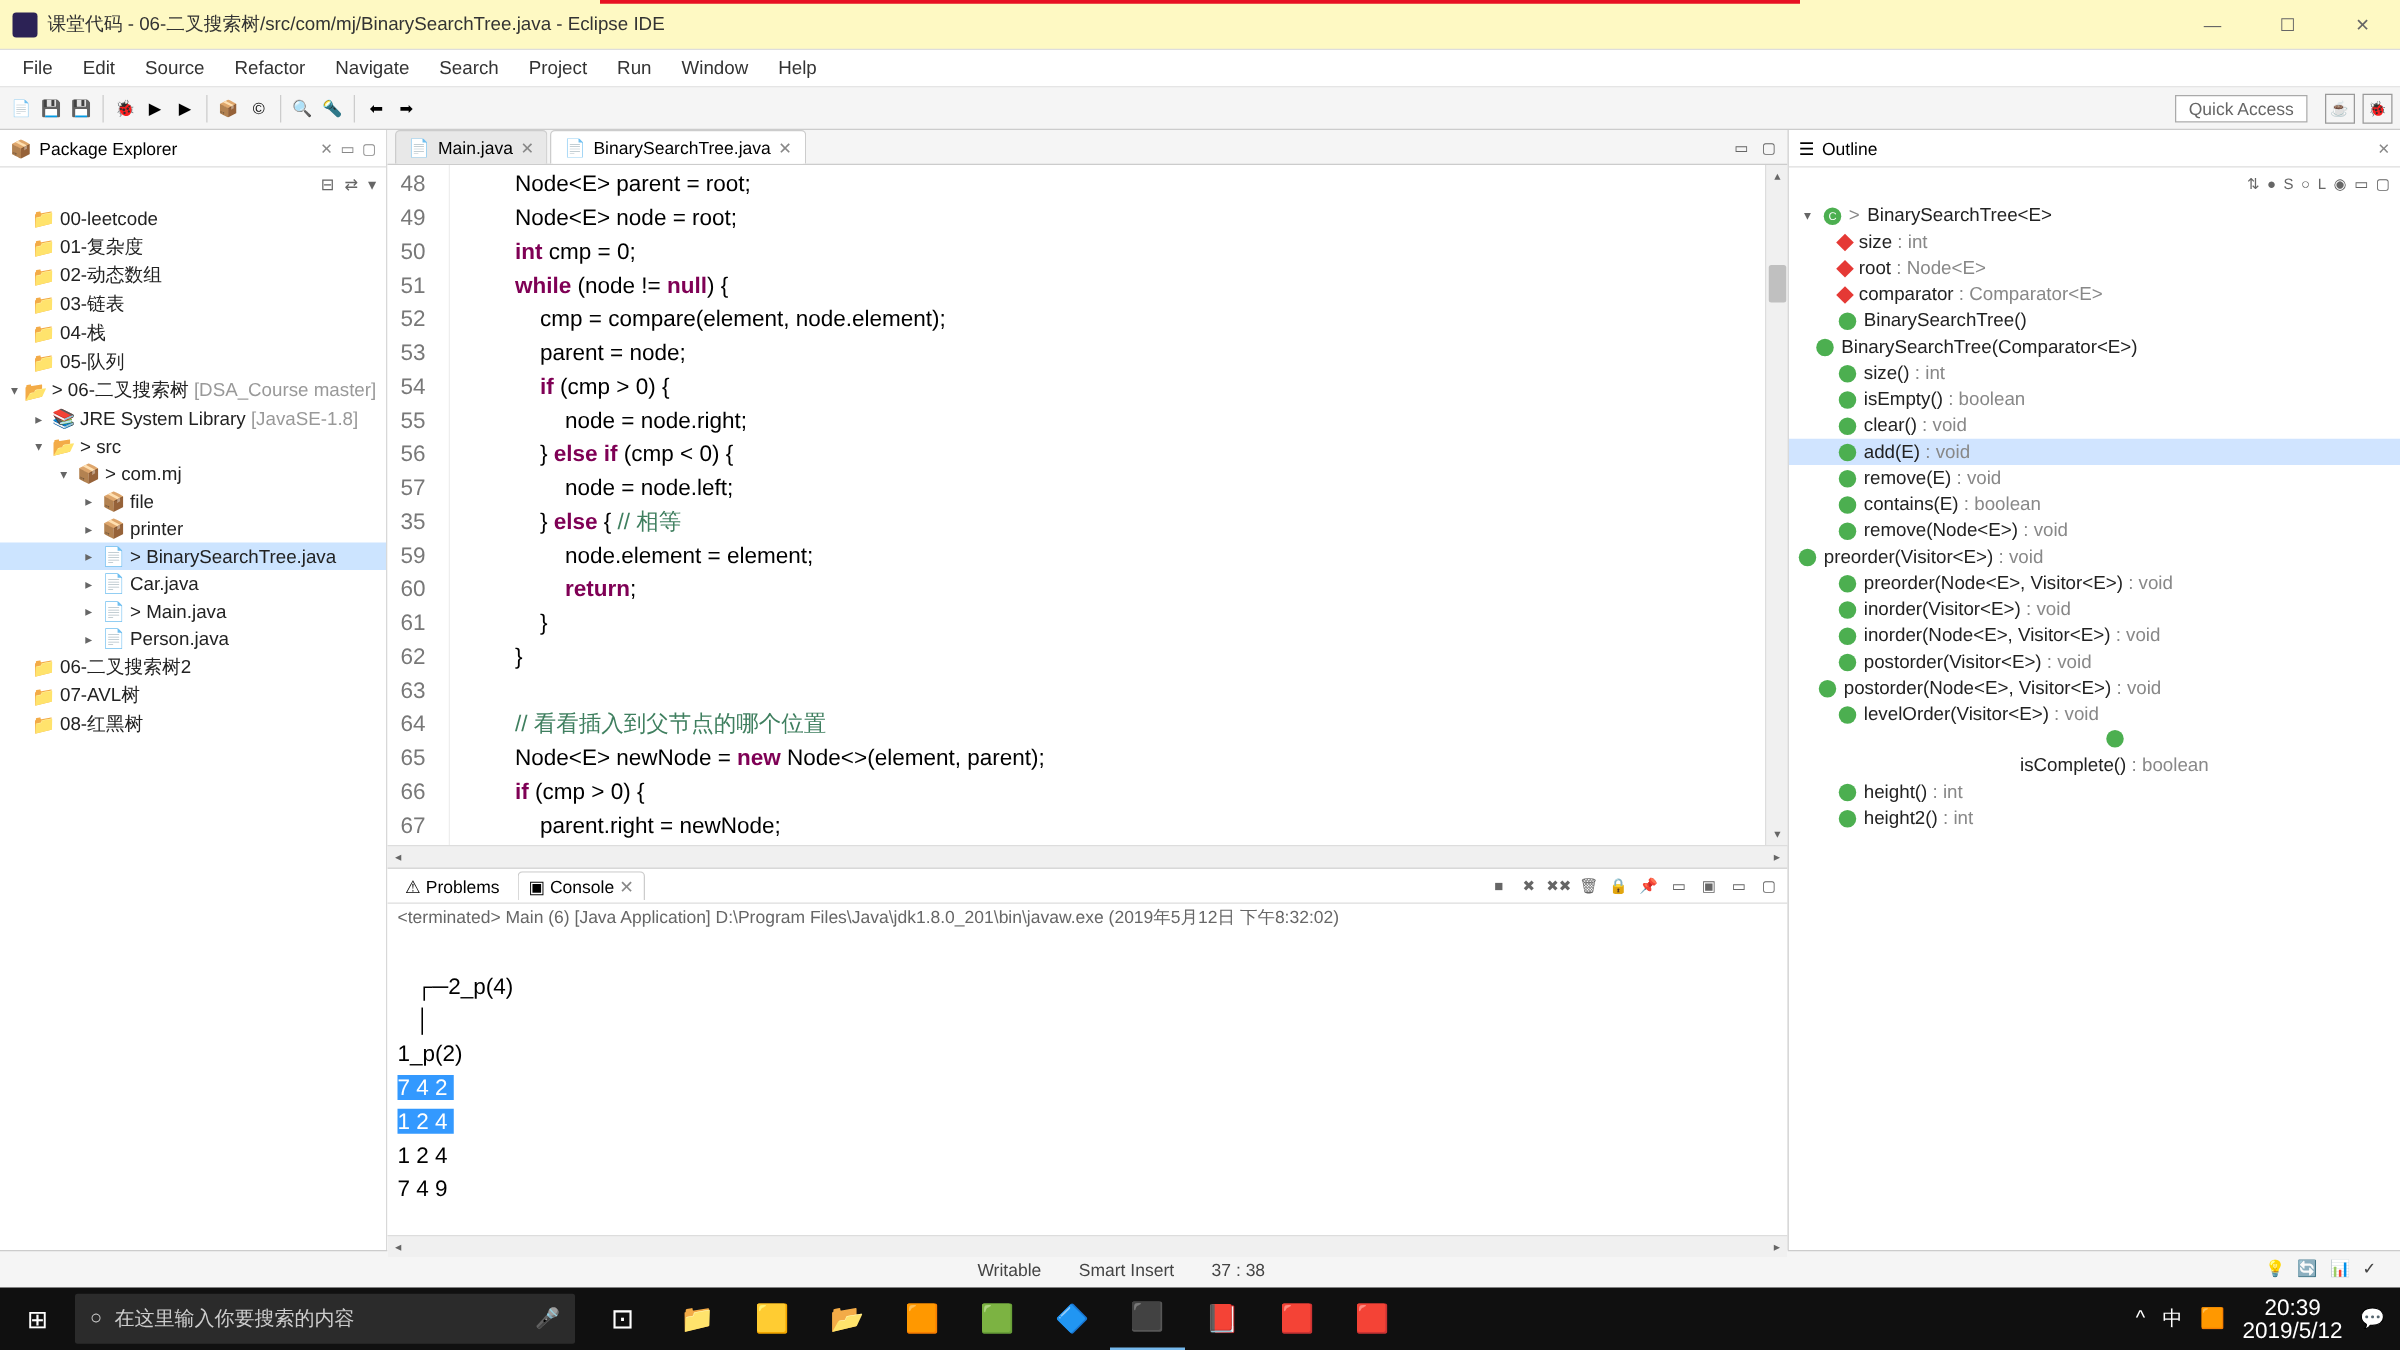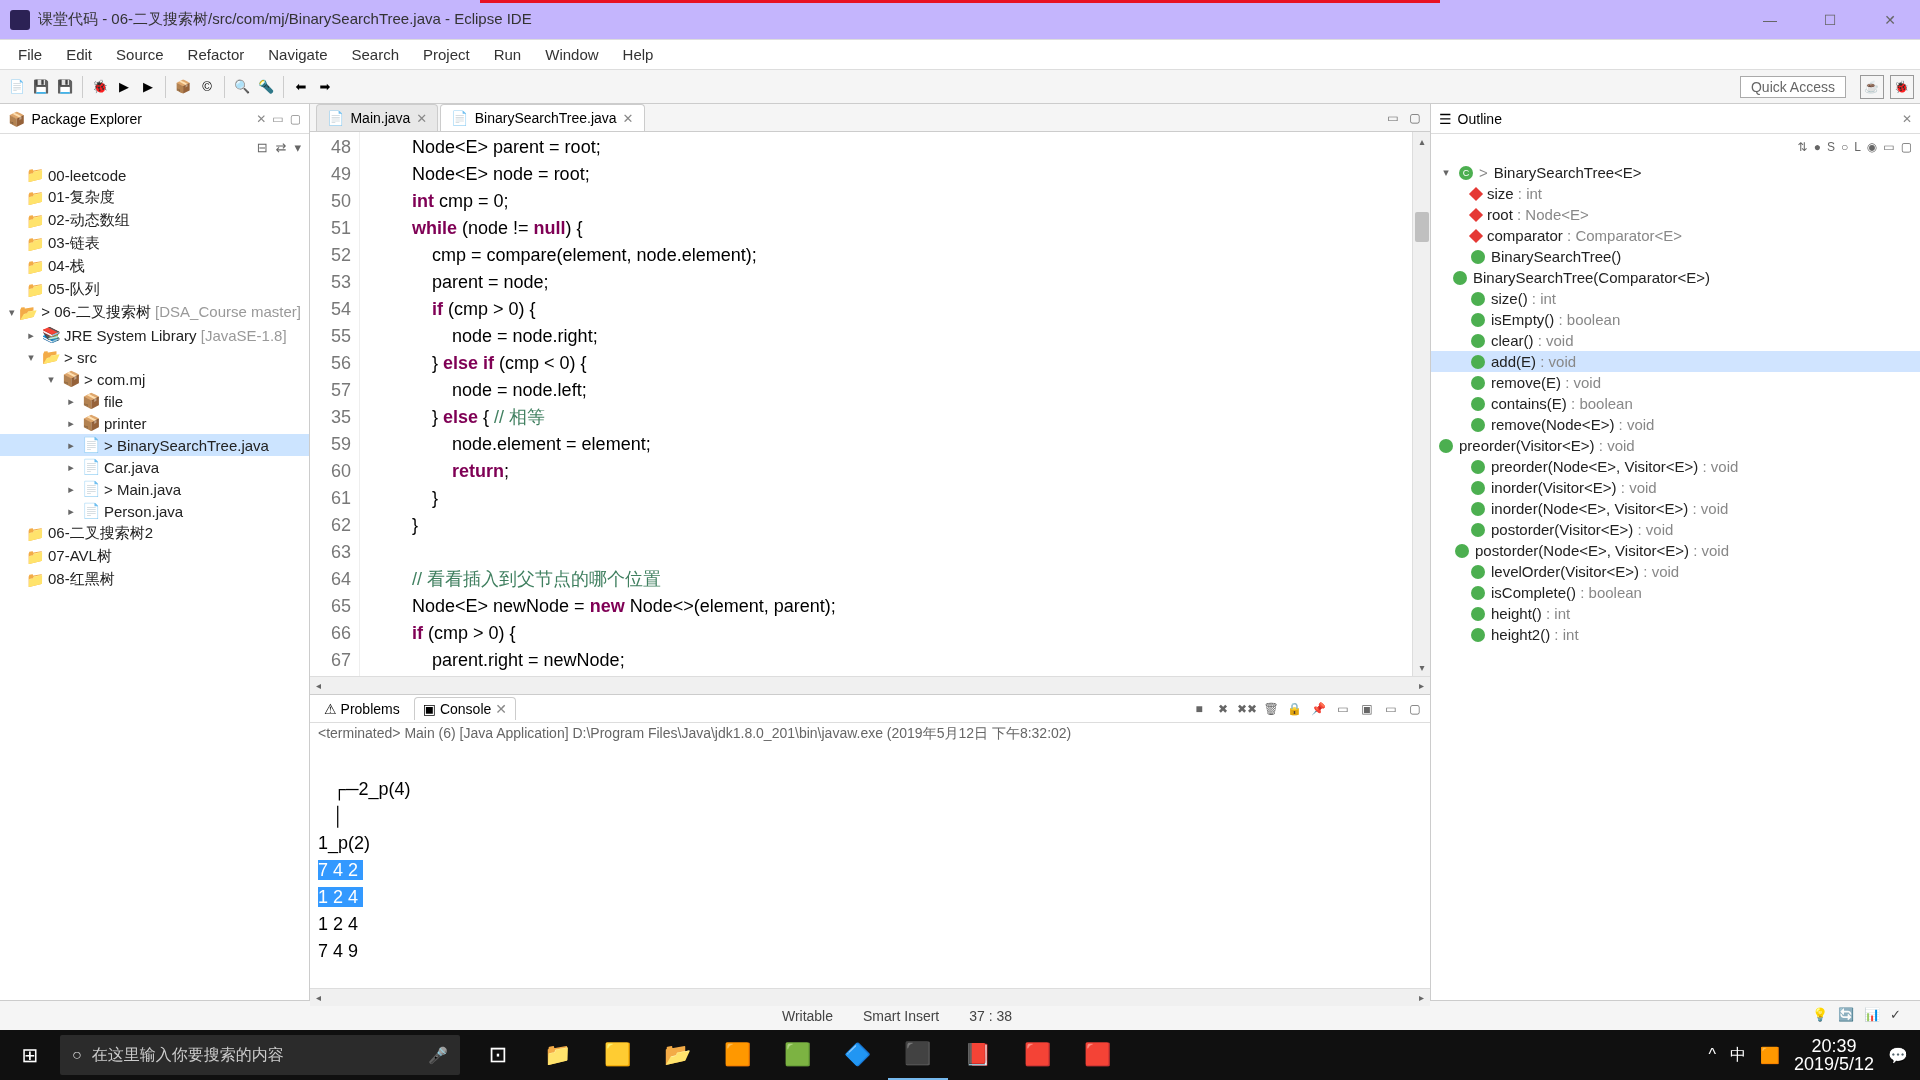--- a/index.html
+++ b/index.html
@@ -1,19 +1,19 @@
 <!DOCTYPE html>
 <html><head>
 <meta charset="utf-8">
 <style>
 * { margin: 0; padding: 0; box-sizing: border-box; font-family: "Segoe UI", Tahoma, sans-serif; }
 body { width: 1920px; height: 1080px; background: #f0f0f0; overflow: hidden; position: relative; }
 
 
-.titlebar { height: 40px; background: #c4b5fd; display: flex; align-items: center; padding: 0 10px; border-bottom: 1px solid #ddd; }
+.titlebar { height: 40px; background: #fef9c3; display: flex; align-items: center; padding: 0 10px; border-bottom: 1px solid #ddd; }
 .titlebar-icon { width: 20px; height: 20px; background: #2c2255; border-radius: 3px; margin-right: 8px; }
 .titlebar-text { flex: 1; font-size: 15px; color: #333; }
 .titlebar-btns { display: flex; gap: 20px; }
 .titlebar-btn { width: 40px; height: 30px; display: flex; align-items: center; justify-content: center; cursor: pointer; color: #666; font-size: 14px; }
 
 
 .menubar { height: 30px; background: #fff; display: flex; align-items: center; padding: 0 6px; border-bottom: 1px solid #ddd; }
 .menu-item { padding: 4px 12px; font-size: 15px; color: #333; cursor: pointer; }
 
 
@@ -46,21 +46,21 @@
 .editor-area { flex: 1; display: flex; flex-direction: column; background: #fff; }
 .editor-tabs { height: 30px; display: flex; align-items: flex-end; background: #f5f5f5; border-bottom: 1px solid #ccc; padding-left: 6px; }
 .editor-tab { padding: 5px 10px; background: #e8e8e8; border: 1px solid #ccc; border-bottom: none; margin-right: 2px; font-size: 14px; display: flex; align-items: center; gap: 6px; cursor: pointer; border-radius: 4px 4px 0 0; }
 .editor-tab.active { background: #fff; }
 .editor-tab .close-x { color: #888; font-size: 13px; }
 .editor-tab-icons { margin-left: auto; display: flex; gap: 4px; padding-right: 6px; padding-bottom: 4px; }
 .editor-tab-icons span { width: 18px; height: 18px; font-size: 12px; color: #666; display: flex; align-items: center; justify-content: center; cursor: pointer; }
 
 .editor-split { flex: 1; display: flex; flex-direction: column; }
 .code-area { flex: 1; display: flex; overflow: hidden; position: relative; font-family: Consolas, monospace; }
-.gutter { width: 50px; background: #fff; border-right: 1px solid #eee; text-align: right; padding: 2px 8px 2px 0; color: #787878; font-size: 18px; line-height: 27px; }
+.gutter { width: 50px; background: #fff; border-right: 1px solid #eee; text-align: center; padding: 2px 8px 2px 0; color: #787878; font-size: 18px; line-height: 27px; }
 .code-content { flex: 1; padding: 2px 12px; font-size: 18px; line-height: 27px; white-space: pre; overflow: hidden; position: relative; }
 .kw { color: #7f0055; font-weight: bold; }
 .comment { color: #3f7f5f; }
 .scrollbar-v { width: 18px; background: #f0f0f0; border-left: 1px solid #ddd; position: relative; }
 .scrollbar-thumb { position: absolute; width: 14px; left: 2px; background: #c0c0c0; border-radius: 2px; }
 .scroll-arrow { width: 18px; height: 18px; display: flex; align-items: center; justify-content: center; font-size: 10px; color: #666; position: absolute; }
 .scrollbar-h { height: 18px; background: #f0f0f0; border-top: 1px solid #ddd; display: flex; align-items: center; }
 
 .console-panel { height: 312px; border-top: 1px solid #ccc; display: flex; flex-direction: column; background: #fff; }
 .console-tabs { height: 28px; display: flex; align-items: center; padding: 0 6px; border-bottom: 1px solid #ddd; gap: 6px; }
@@ -447,21 +447,21 @@
             <span class="outline-label">postorder(Visitor&lt;E&gt;)<span class="ret"> : void</span></span>
           </div>
           <div class="outline-item" style="padding-left: 24px;">
             <span class="o-icon method"></span>
             <span class="outline-label">postorder(Node&lt;E&gt;, Visitor&lt;E&gt;)<span class="ret"> : void</span></span>
           </div>
           <div class="outline-item" style="padding-left: 40px;">
             <span class="o-icon method"></span>
             <span class="outline-label">levelOrder(Visitor&lt;E&gt;)<span class="ret"> : void</span></span>
           </div>
-          <div class="outline-item" style="padding-left: 40px;">
+          <div class="outline-item" style="padding-left: 40px; flex-direction: column;">
             <span class="o-icon method"></span>
             <span class="outline-label">isComplete()<span class="ret"> : boolean</span></span>
           </div>
           <div class="outline-item" style="padding-left: 40px;">
             <span class="o-icon method"></span>
             <span class="outline-label">height()<span class="ret"> : int</span></span>
           </div>
           <div class="outline-item" style="padding-left: 40px;">
             <span class="o-icon method"></span>
             <span class="outline-label">height2()<span class="ret"> : int</span></span>

